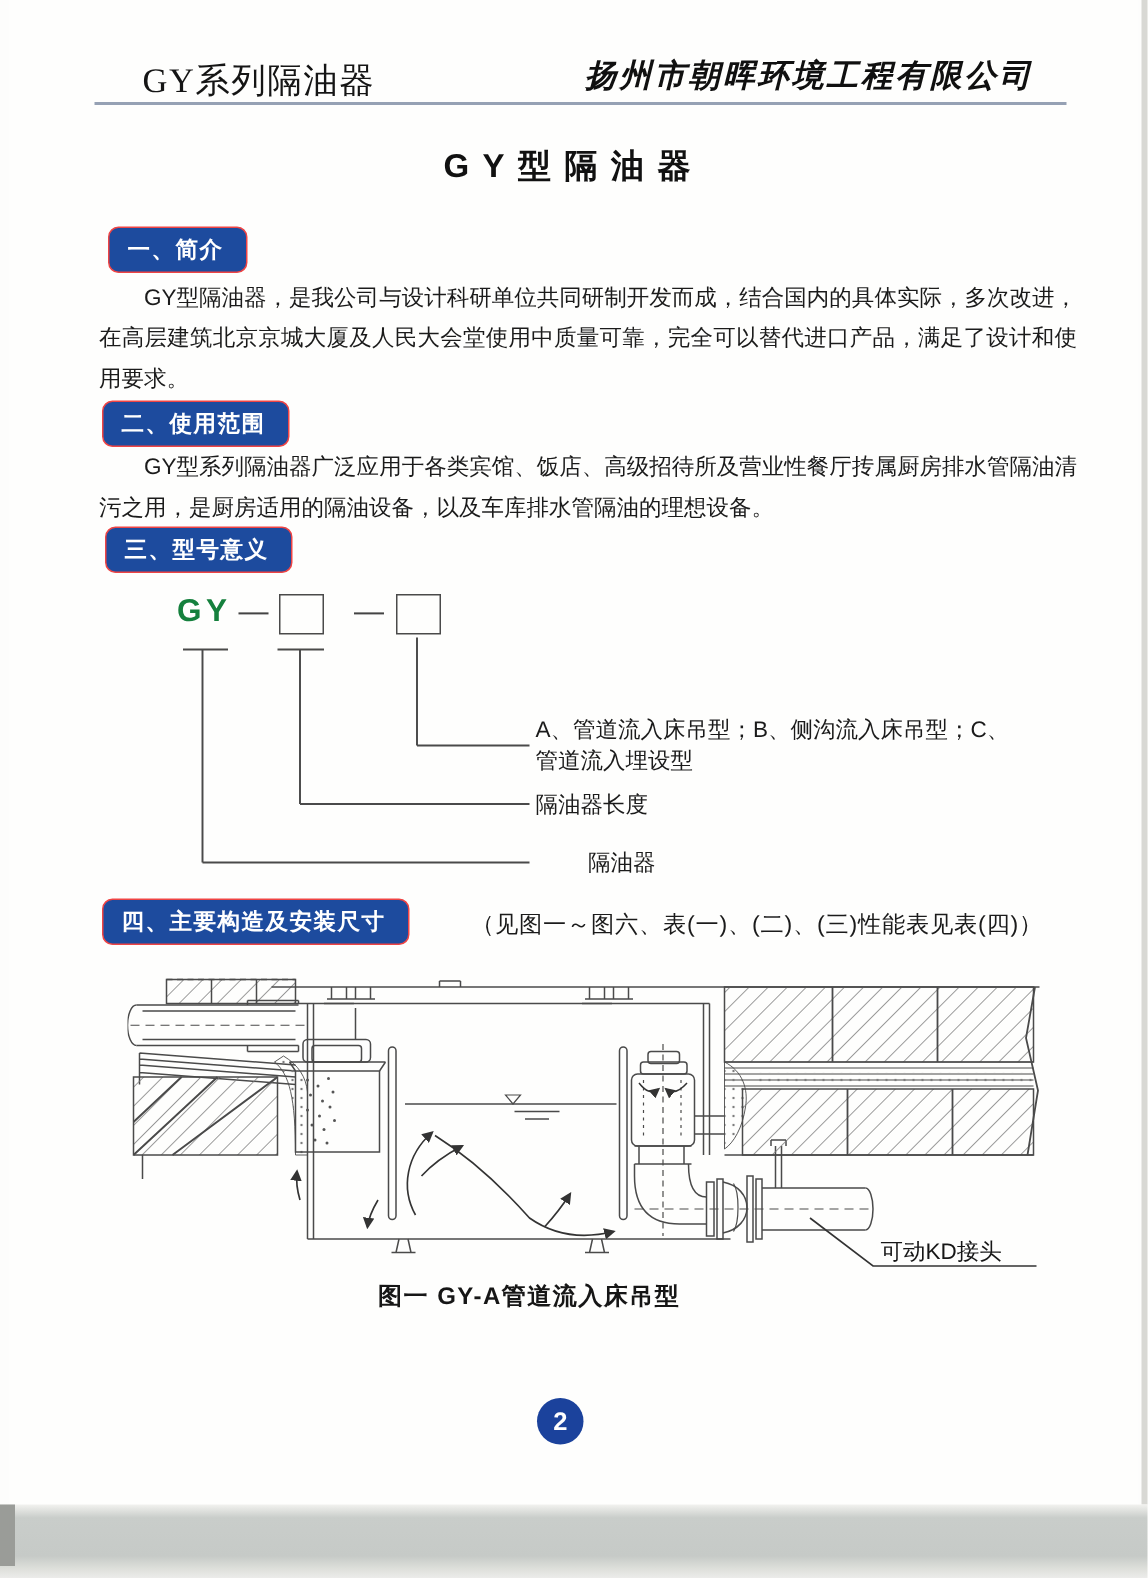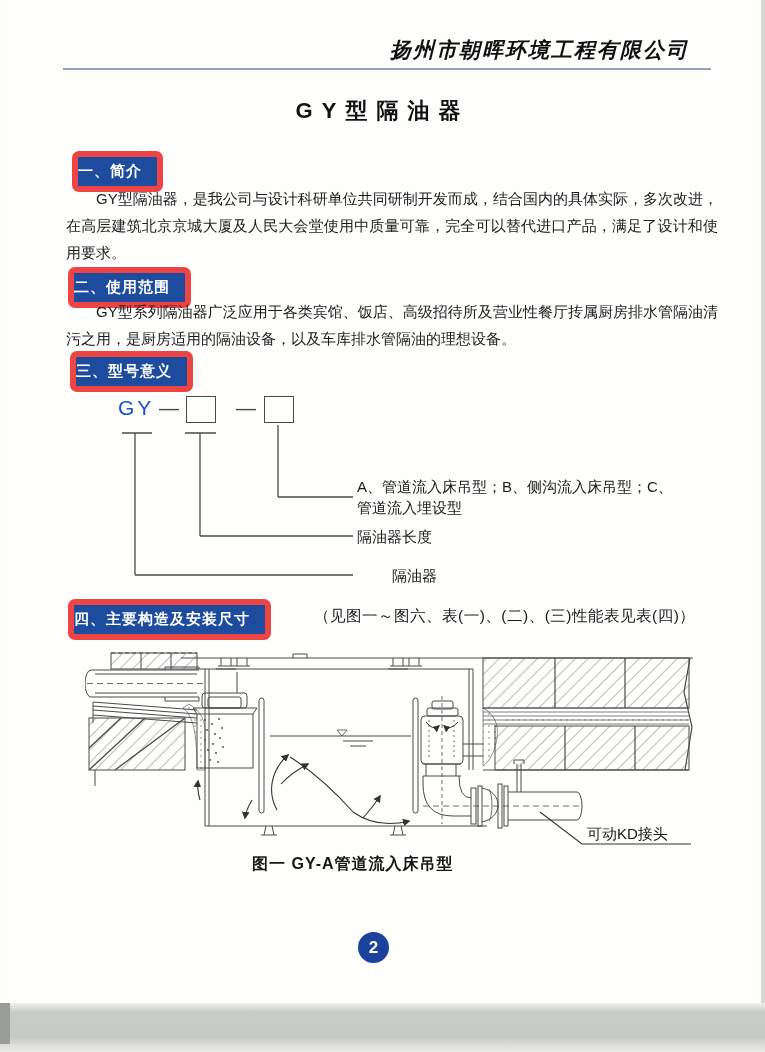--- a/index.html
+++ b/index.html
@@ -20,41 +20,41 @@
   
   .hdr-left{position:absolute;left:89px;top:38px;font-family:"Liberation Serif",serif;font-size:23px;letter-spacing:1px;color:#151515;}
   .hdr-right{position:absolute;right:70px;top:36px;font-family:"DejaVu Serif",serif;font-style:italic;font-weight:bold;font-size:21px;letter-spacing:2px;color:#101010;}
   .hdr-line{position:absolute;left:57px;top:68px;width:648px;height:2px;background:#96a1b4;}
 
   
   .title{position:absolute;left:0;width:100%;top:96px;text-align:center;font-size:22px;font-weight:bold;letter-spacing:9px;color:#111;}
 
   
   .badge{
-    position:absolute;display:inline-block;background:#1d4b9e;border:6px solid #ef4444;
+    position:absolute;display:inline-block;background:#1d4b9e;border:1px solid #ef4444;
     color:#fff;font-size:15px;font-weight:bold;letter-spacing:1px;
-    padding:5px 15px 5px 0;border-radius:7px;white-space:nowrap;
+    padding:5px 15px 5px 12px;border-radius:7px;white-space:nowrap;
   }
   .b1{left:66px;top:151px;}
   .b2{left:62px;top:267px;}
   .b3{left:64px;top:351px;}
   .b4{left:62px;top:599px;}
 
   .para{
     position:absolute;left:60px;width:652px;font-size:15px;line-height:27px;
     text-align:justify;text-indent:2em;color:#1b1b1b;
   }
   .p1{top:185px;}
   .p2{top:298px;}
 
   .note4{position:absolute;left:308px;top:606px;font-size:15.5px;color:#1b1b1b;letter-spacing:0.5px;}
 
   
   .model{position:absolute;left:84px;top:390px;width:614px;height:206px;}
-  .model .gy{position:absolute;left:28px;top:6px;font-size:21px;font-weight:normal;letter-spacing:3px;color:#1d4ed8;}
+  .model .gy{position:absolute;left:28px;top:6px;font-size:21px;font-weight:bold;letter-spacing:3px;color:#15803d;}
   .model .dash{position:absolute;font-size:20px;color:#444;top:7px;}
   .model .d1{left:69px;}
   .model .d2{left:146px;}
   .model .code-box{position:absolute;width:28px;height:25px;border:1.5px solid #4a4a4a;top:6px;background:transparent;}
   .model .cb1{left:96px;}
   .model .cb2{left:174px;}
   .model .lbl{position:absolute;left:267px;font-size:15px;color:#1b1b1b;line-height:21px;}
   .model .lt{top:86px;width:320px;}
   .model .ll{top:136px;}
   .model .ld{top:175px;margin-left:35px;}
@@ -68,20 +68,21 @@
     position:absolute;left:352px;top:932px;width:31px;height:31px;border-radius:50%;
     background:#1b429c;color:#fff;font-size:17px;font-weight:bold;
     display:flex;align-items:center;justify-content:center;
   }
 </style>
 </head>
 <body>
 
 <div class="page">
 
+  <div class="hdr-left">GY系列隔油器</div>
   <div class="hdr-right">扬州市朝晖环境工程有限公司</div>
   <div class="hdr-line"></div>
 
   <div class="title">GY型隔油器</div>
 
   <div class="badge b1">一、简介</div>
   <div class="para p1">GY型隔油器，是我公司与设计科研单位共同研制开发而成，结合国内的具体实际，多次改进，在高层建筑北京京城大厦及人民大会堂使用中质量可靠，完全可以替代进口产品，满足了设计和使用要求。</div>
 
   <div class="badge b2">二、使用范围</div>
   <div class="para p2">GY型系列隔油器广泛应用于各类宾馆、饭店、高级招待所及营业性餐厅抟属厨房排水管隔油清污之用，是厨房适用的隔油设备，以及车库排水管隔油的理想设备。</div>

